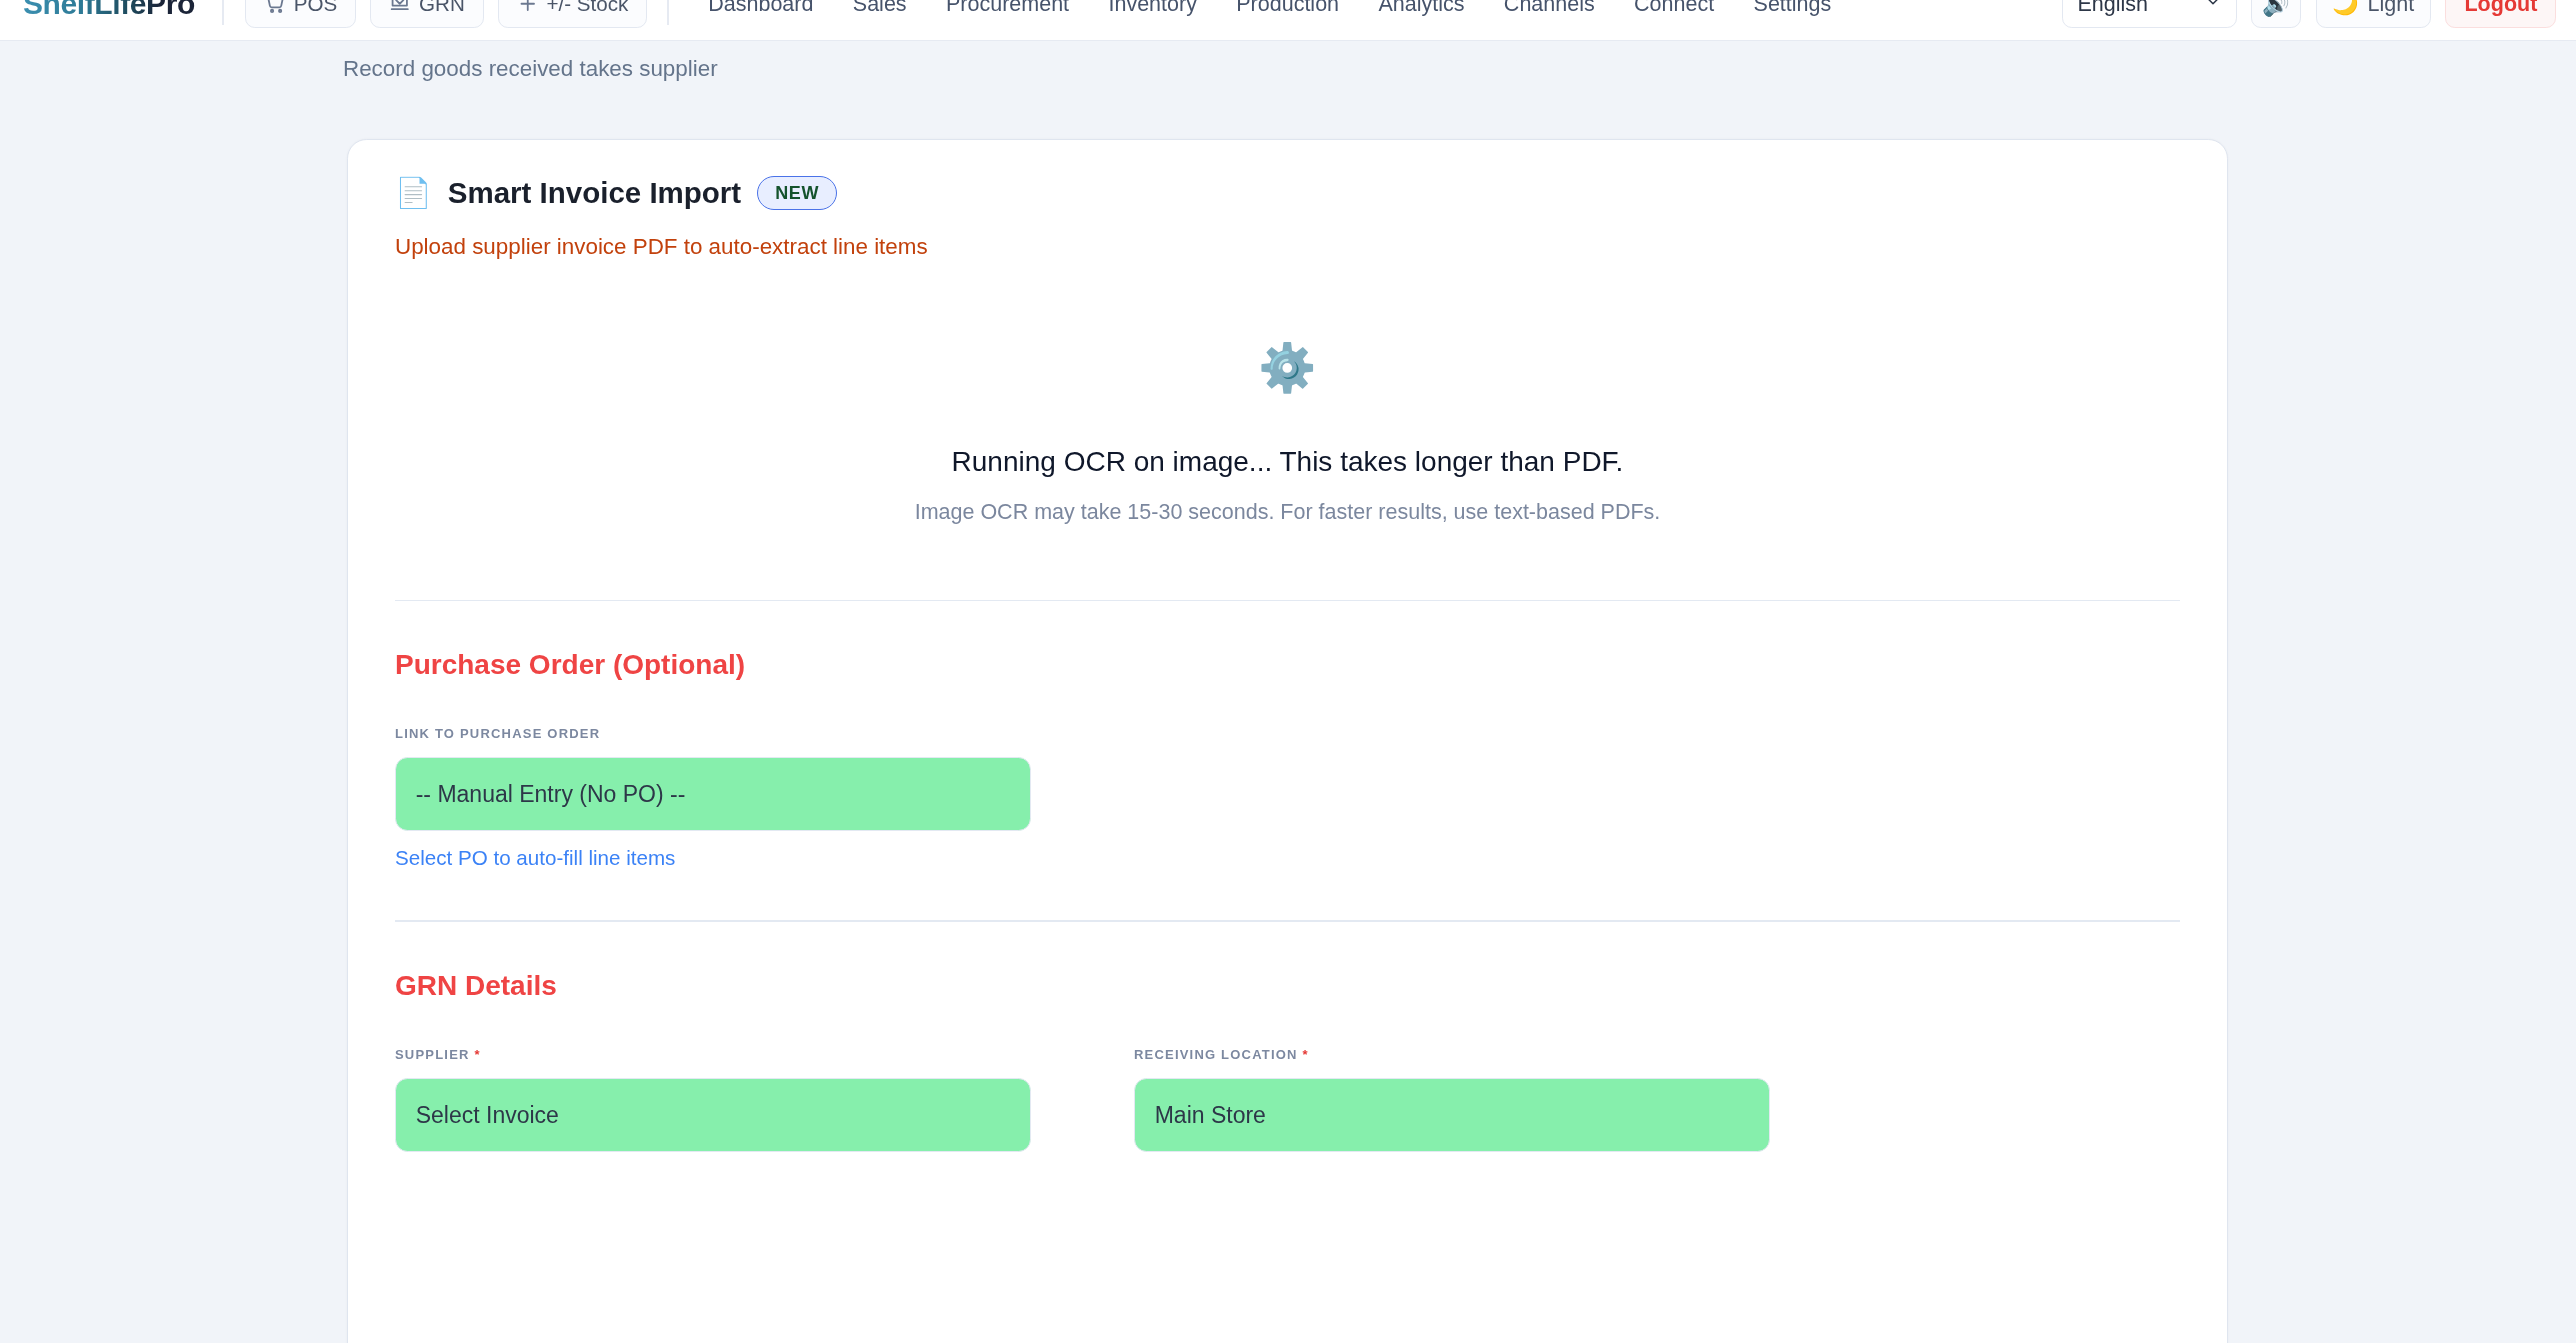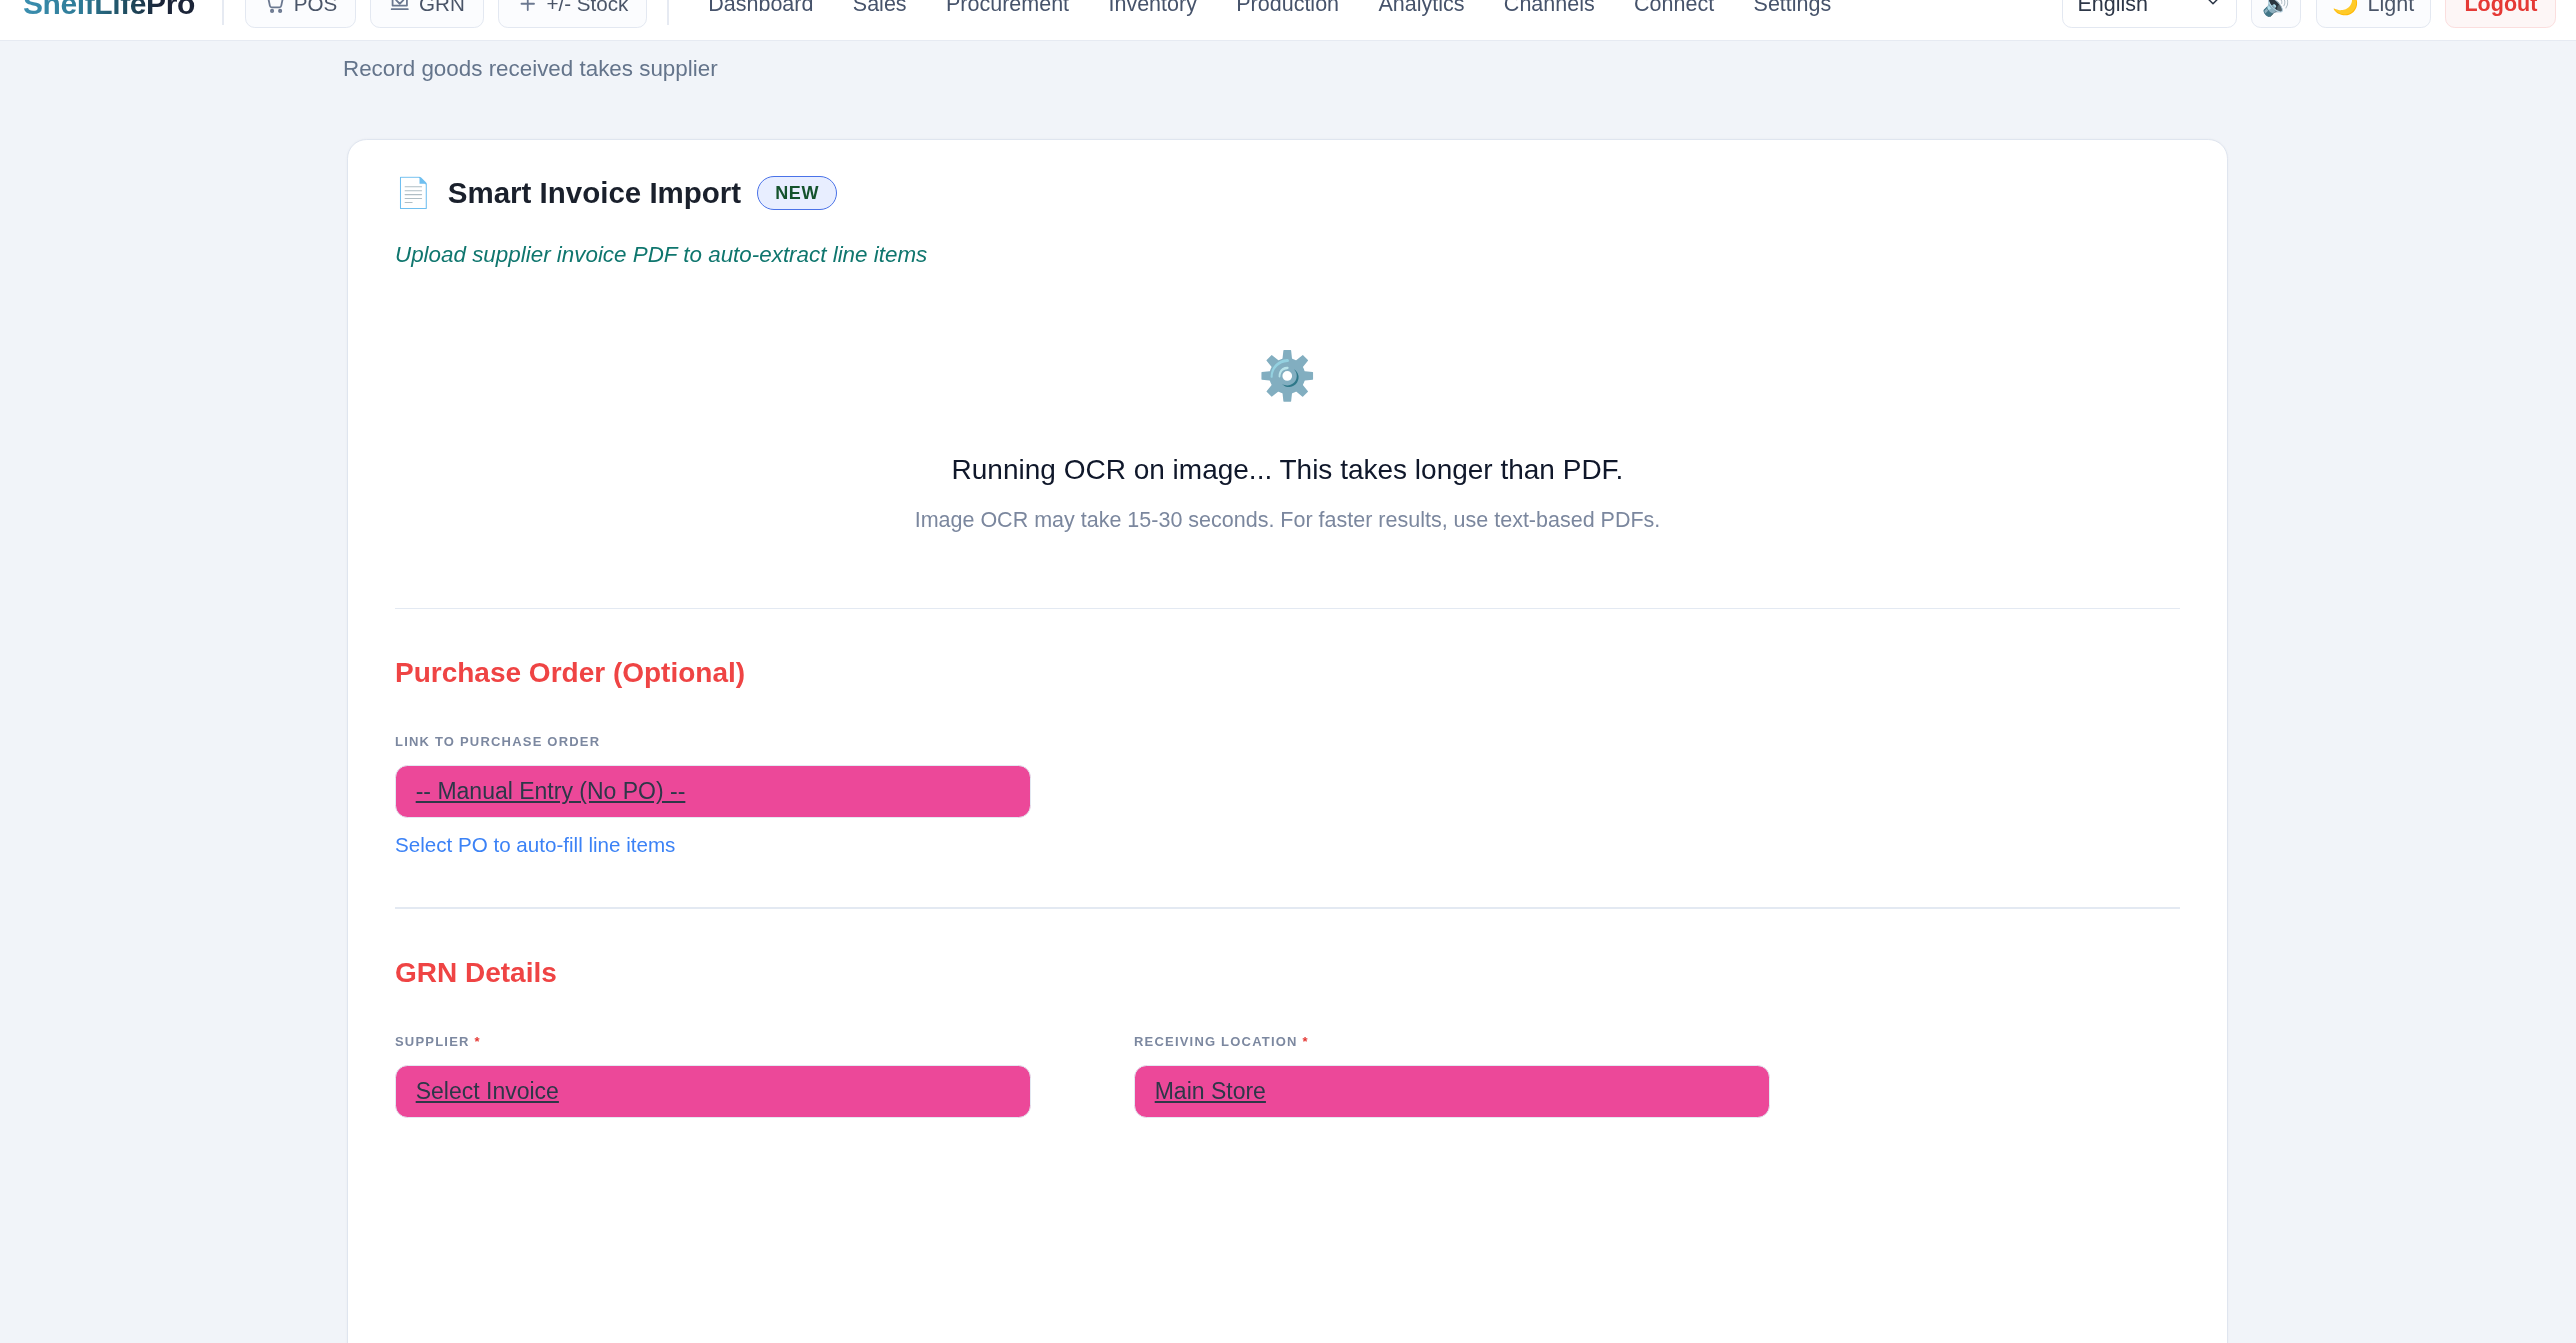--- a/index.html
+++ b/index.html
@@ -119,23 +119,22 @@
   .invoice-emoji { font-size: 29.5px; line-height: 1; }
   .invoice-title { font-size: 29.5px; font-weight: bold; color: #1a202c; }
   .badge-new {
     border: 1.8px solid #4a72e8; border-radius: 894px;
     background: #e8eeff;
     color: #14532d; font-size: 18px; font-weight: bold;
     letter-spacing: 0.7px;
     padding: 6.3px 17px 7.2px; line-height: 1;
   }
   .invoice-sub {
-    font-size: 22.4px; color: #0f766e;
-    margin-top: 32px;
-    font-style: italic;
+    font-size: 22.4px; color: #c2410c;
+    margin-top: 24px;
   }
 
   
   .ocr-zone {
     margin-top: 45px;
     padding: 39px 0 75px;
     display: flex; flex-direction: column;
     align-items: center; justify-content: center;
   }
   .ocr-spinner {
@@ -166,28 +165,27 @@
 
   .field { margin-top: 45px; }
   .field-label {
     font-size: 13px; font-weight: bold;
     letter-spacing: 1.2px;
     color: #7c88a0; text-transform: uppercase;
   }
   .req { color: #e53935; font-weight: bold; }
   .select-box {
     margin-top: 16px;
-    width: 636px; height: 53px;
+    width: 636px; height: 74px;
     border: 1.8px solid #e3e9f2; border-radius: 12.5px;
-    background: #ec4899;
+    background: #86efac;
     display: flex; align-items: center;
     padding: 0 19.7px;
     font-size: 23px; color: #2d3748;
     cursor: pointer;
-    text-decoration: underline;
   }
   .field-help {
     margin-top: 15px;
     font-size: 20.6px; color: #3b82f6;
   }
 
   .two-col { display: flex; gap: 103px; }
   .col { flex: 0 0 auto; }
 </style>
 </head>

